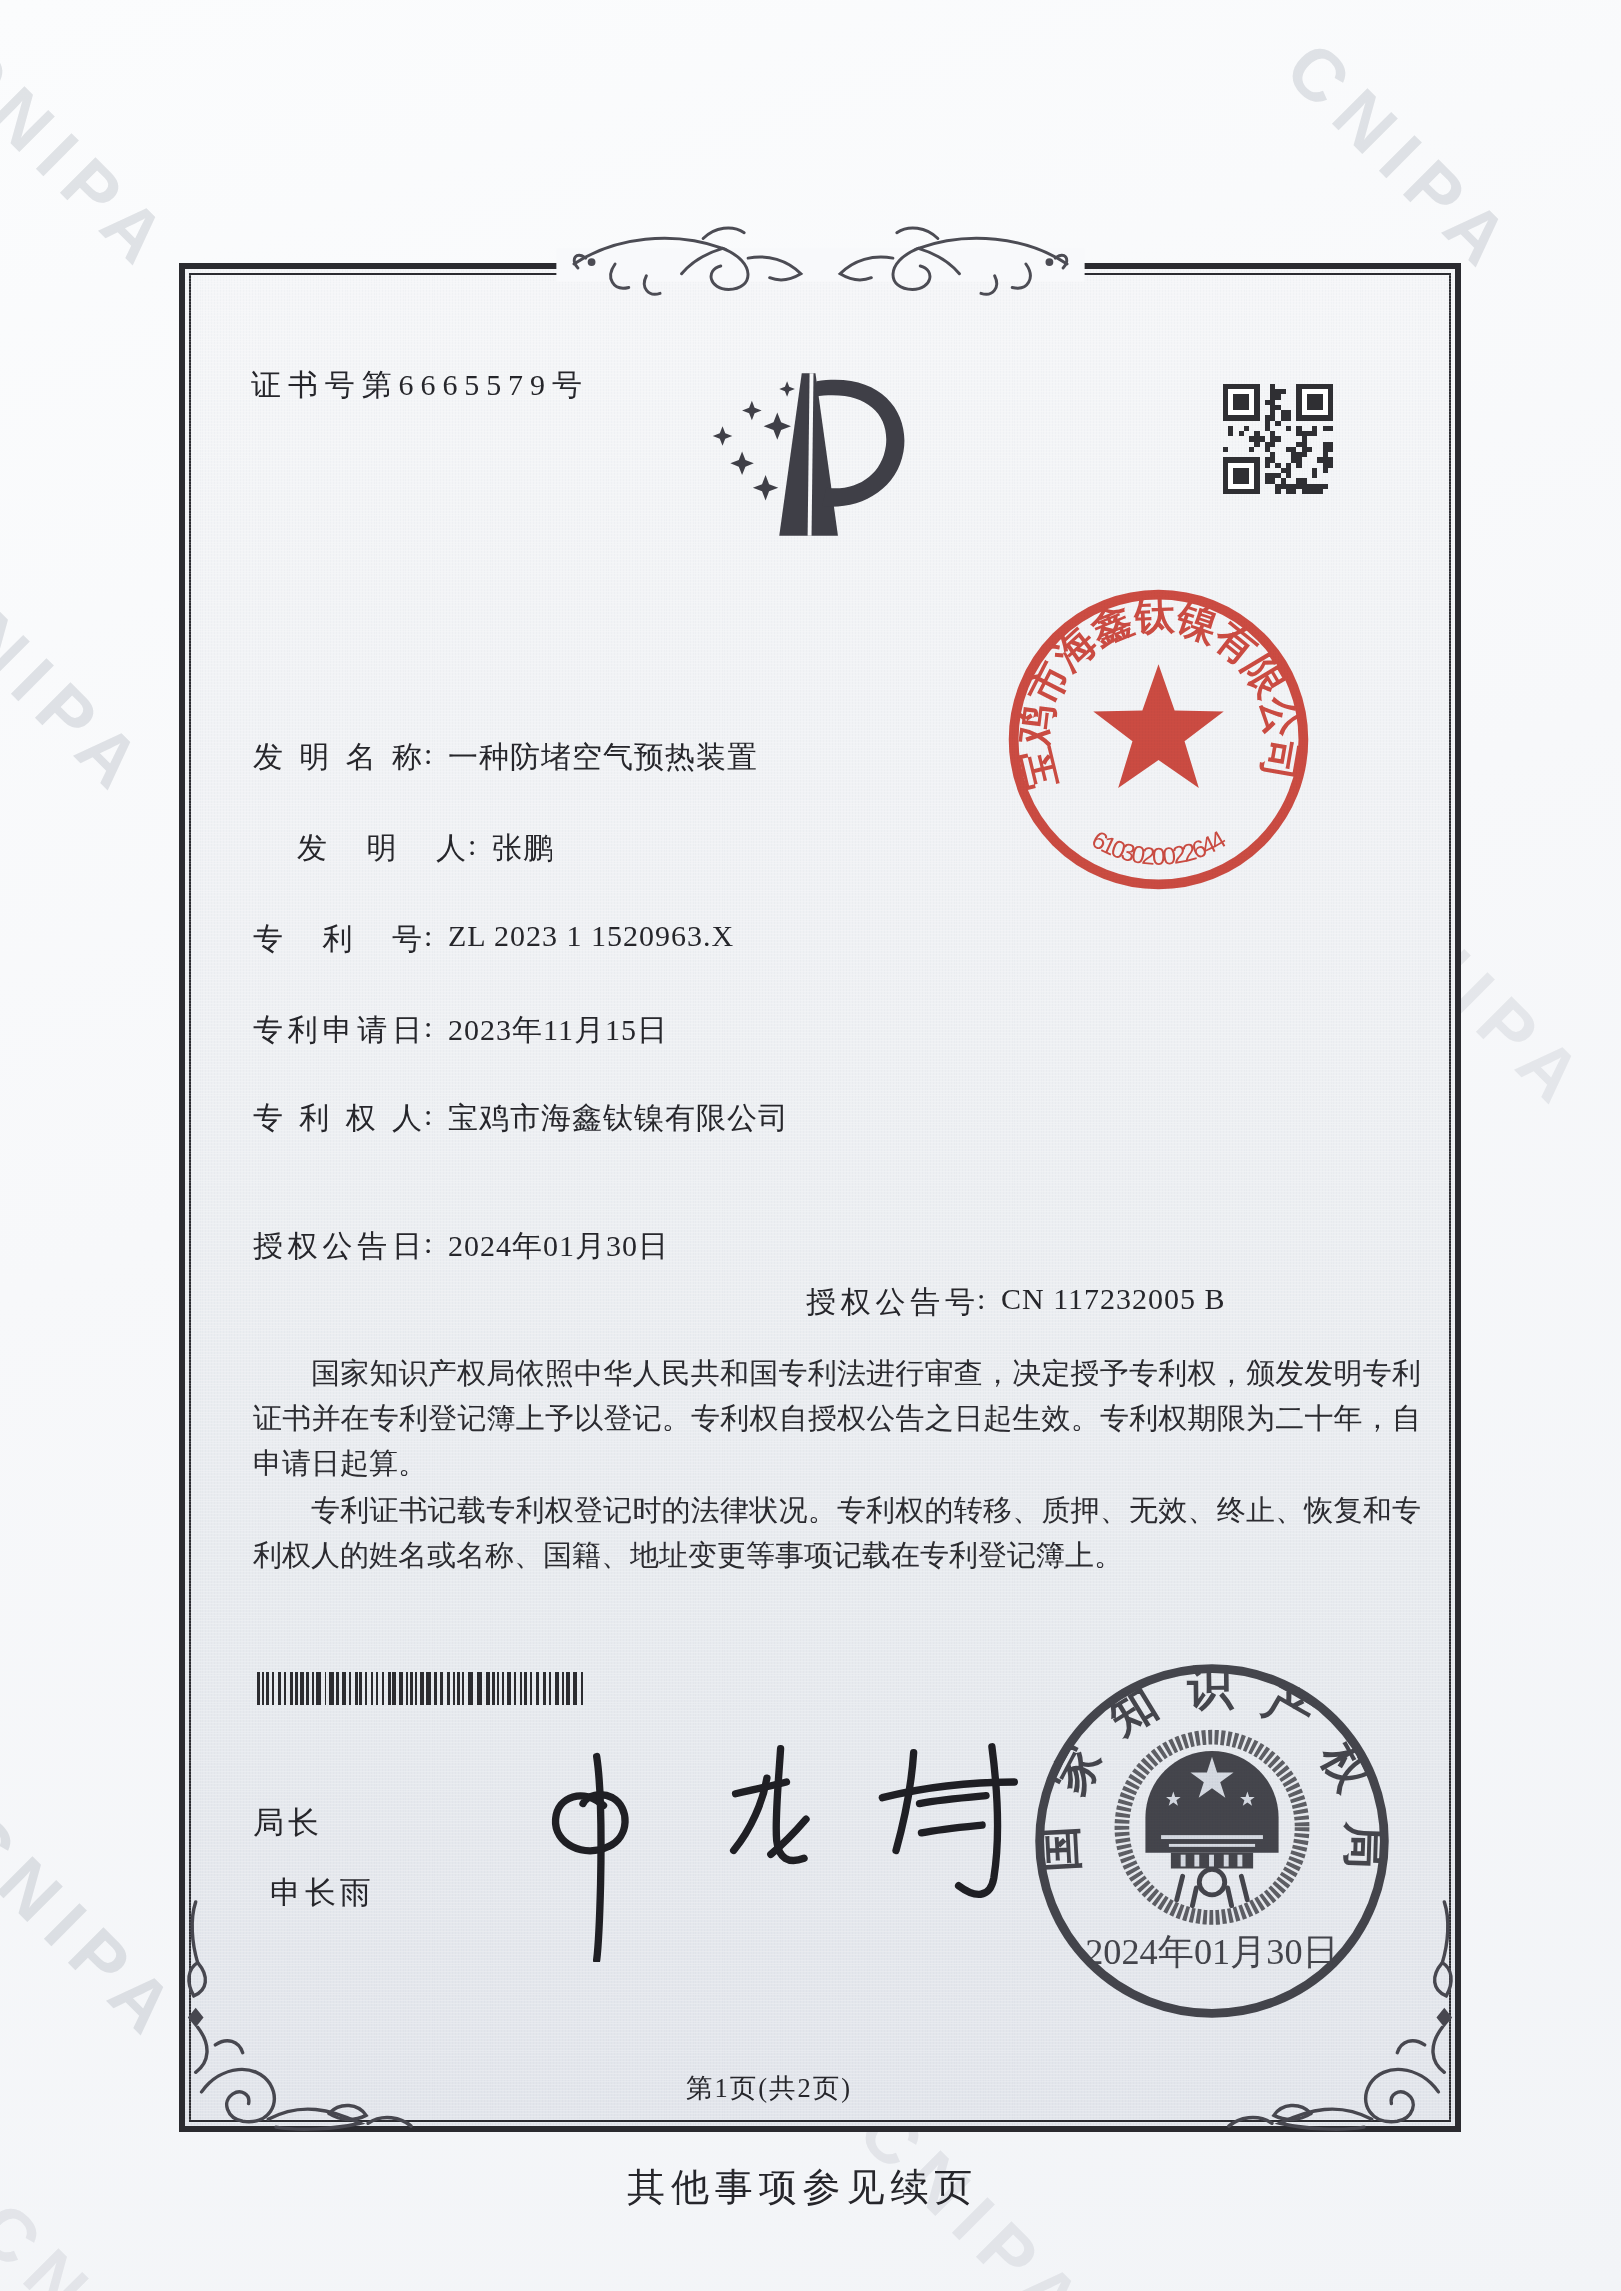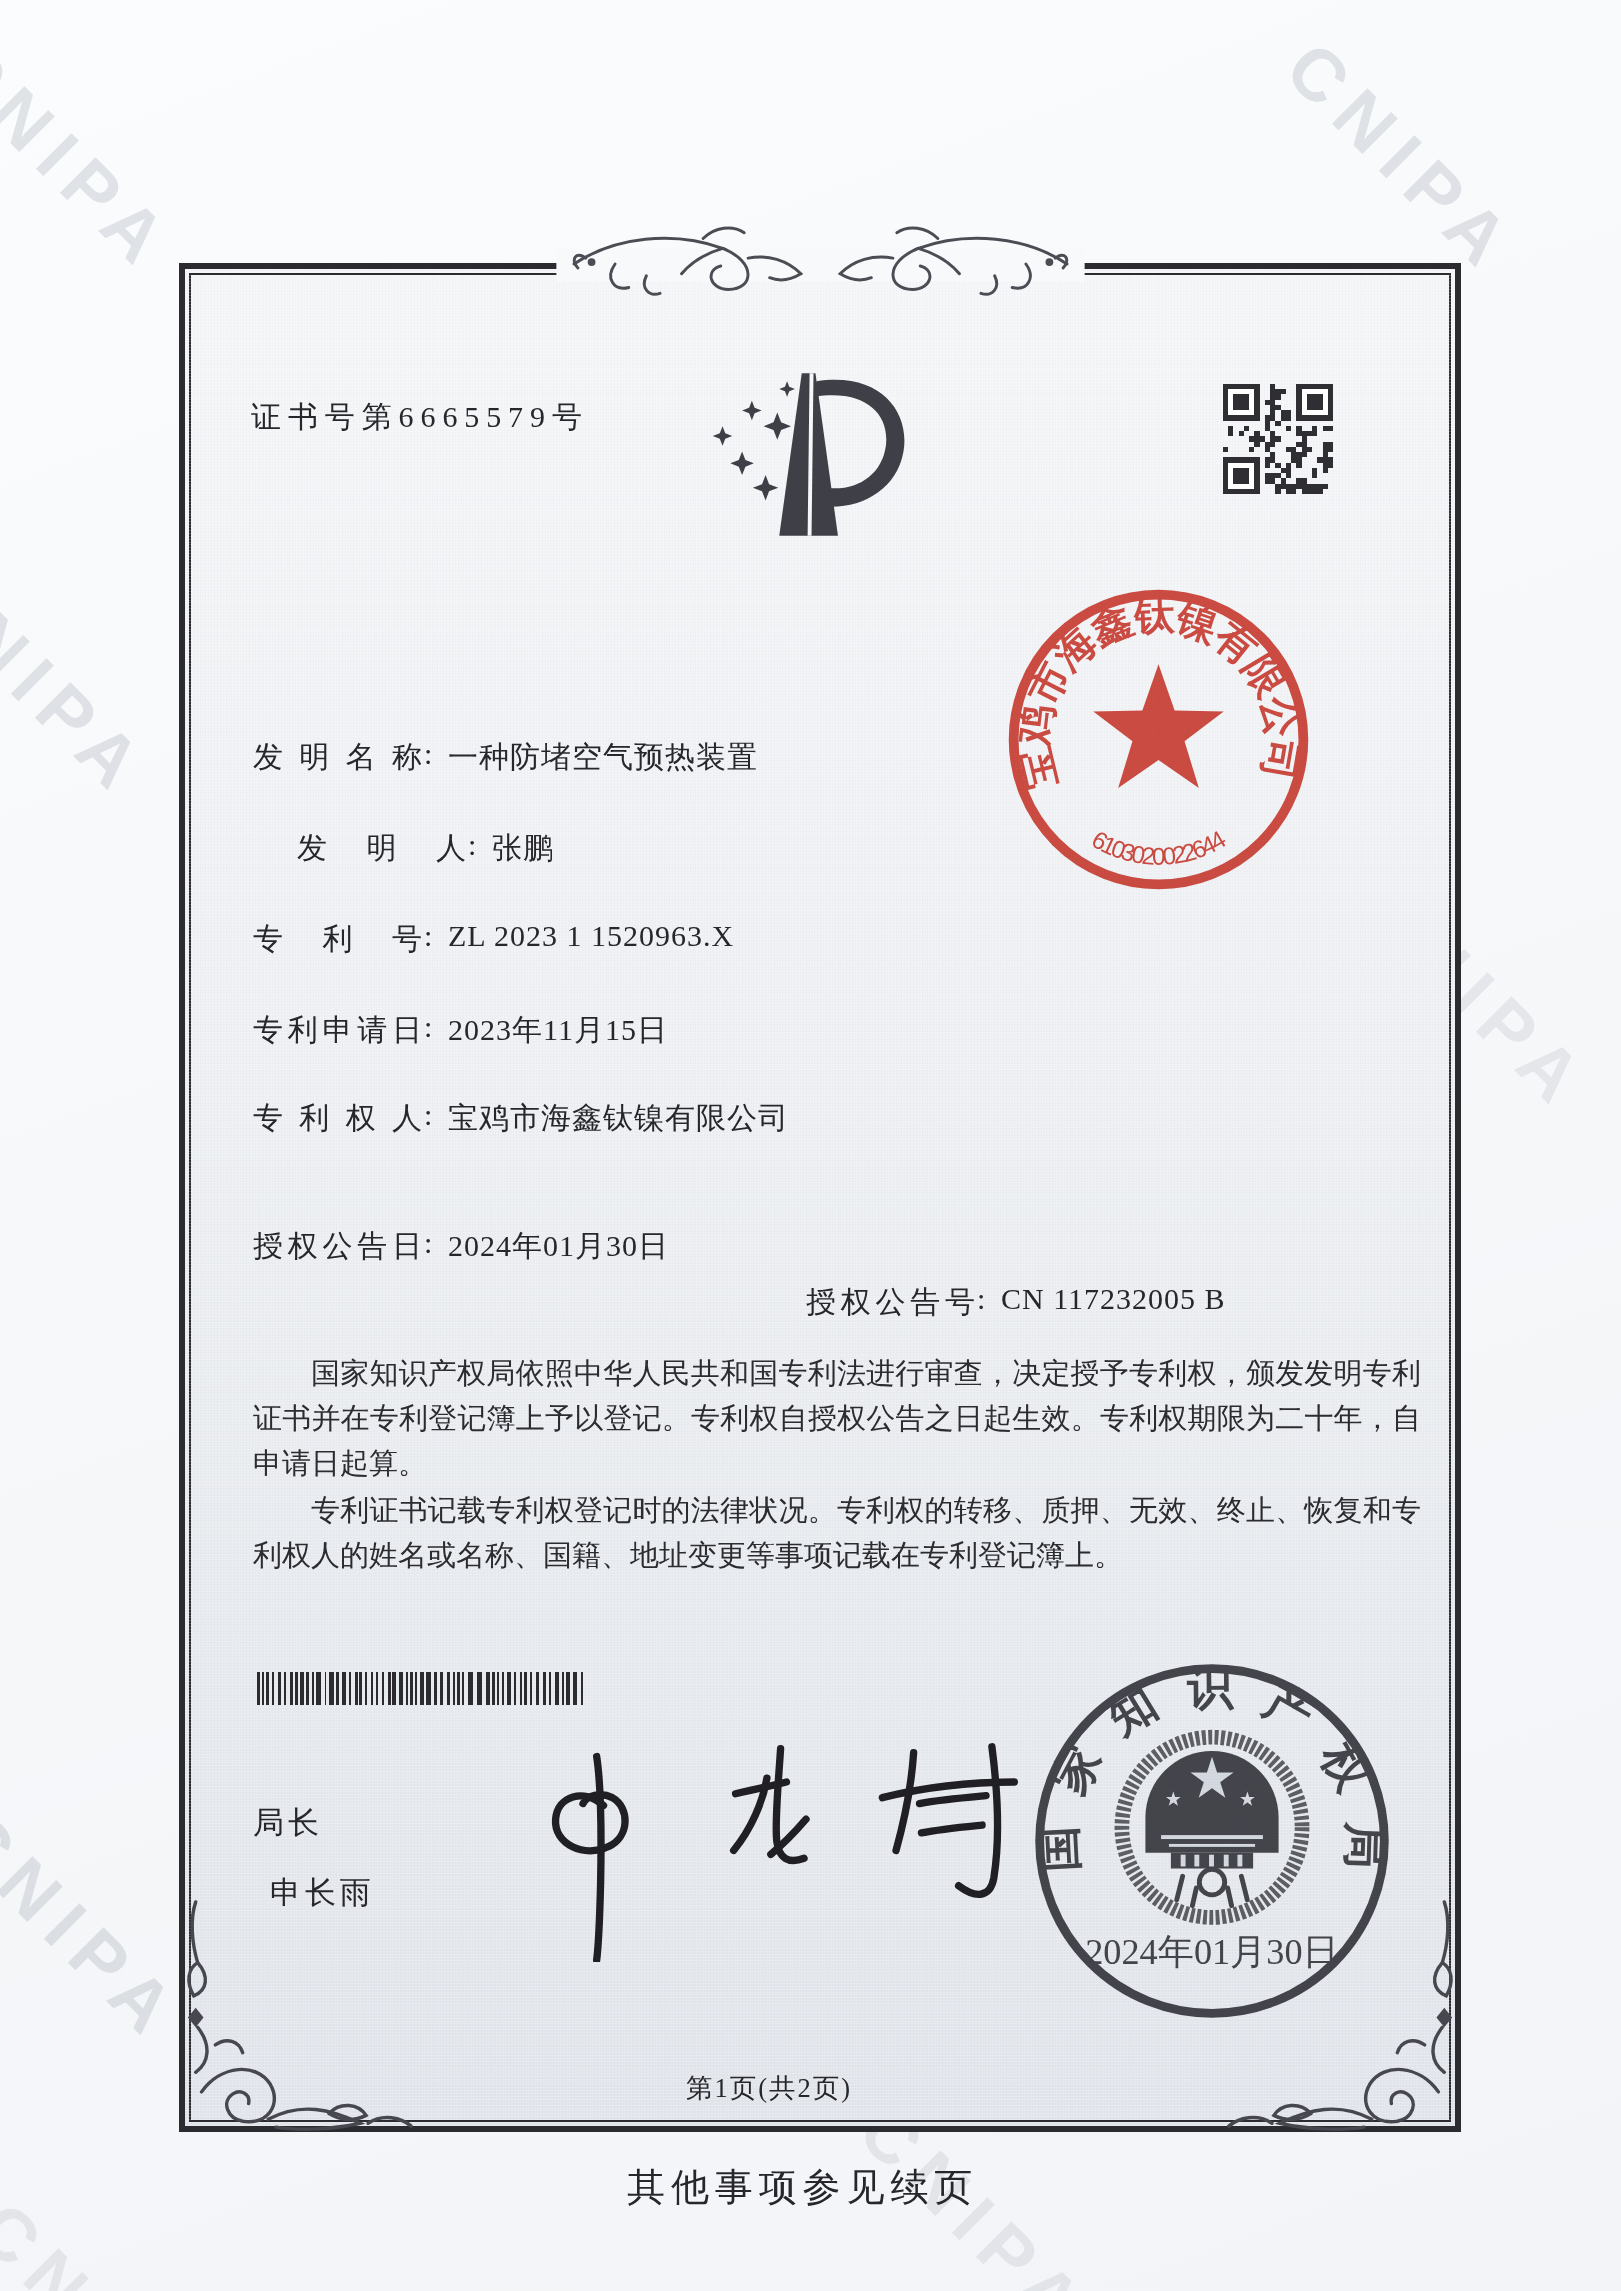--- a/index.html
+++ b/index.html
@@ -93,21 +93,21 @@
       <path d="M16,132 C30,150 28,168 14,178"></path>
       <path d="M20,198 C40,170 76,168 90,190 C102,210 88,232 62,228 C46,225 40,208 52,200 C60,195 70,200 68,210"></path>
       <path d="M88,226 C122,208 152,216 182,230 C156,236 120,238 96,234"></path>
       <path d="M150,220 C162,208 180,210 188,222 C176,228 162,228 150,220"></path>
       <path d="M190,230 C205,220 224,224 234,233"></path>
       <path d="M34,150 C46,142 58,146 62,158"></path>
     </g>
     <path d="M14,112 l8,10 l-8,10 l-8,-10 z" fill="#47474f"></path>
   </svg>
 
-  <div class="abs certno" style="left:251px;top:365px;margin-top:32px;">证书号第6665579号</div>
+  <div class="abs certno" style="left:251px;top:365px;">证书号第6665579号</div>
 
   <svg class="abs" style="left:701px;top:369px;" width="225" height="173" viewBox="0 0 230 176">
     <g fill="#3f3f47">
       <path d="M103,4 L117,4 L140,170 L80,170 Z"></path>
       <path d="M111,4 L115,4 L113,170 L109,170 Z" fill="#f6f7f9"></path>
       <path d="M118,12 C182,2 214,42 207,84 C200,124 162,144 124,140 L128,121 C159,125 185,108 189,78 C193,44 166,20 116,28 Z"></path>
       <path d="M88,12 l2.2,5.8 L96,20 l-5.8,2.2 L88,28 l-2.2,-5.8 L80,20 l5.8,-2.2 Z"></path>
       <path d="M52,32 l2.8,7.2 L62,42 l-7.2,2.8 L52,52 l-2.8,-7.2 L42,42 l7.2,-2.8 Z"></path>
       <path d="M78,44 l3.9,10.1 L92,58 l-10.1,3.9 L78,72 l-3.9,-10.1 L64,58 l10.1,-3.9 Z"></path>
       <path d="M22,58 l2.8,7.2 L32,68 l-7.2,2.8 L22,78 l-2.8,-7.2 L12,68 l7.2,-2.8 Z"></path>

